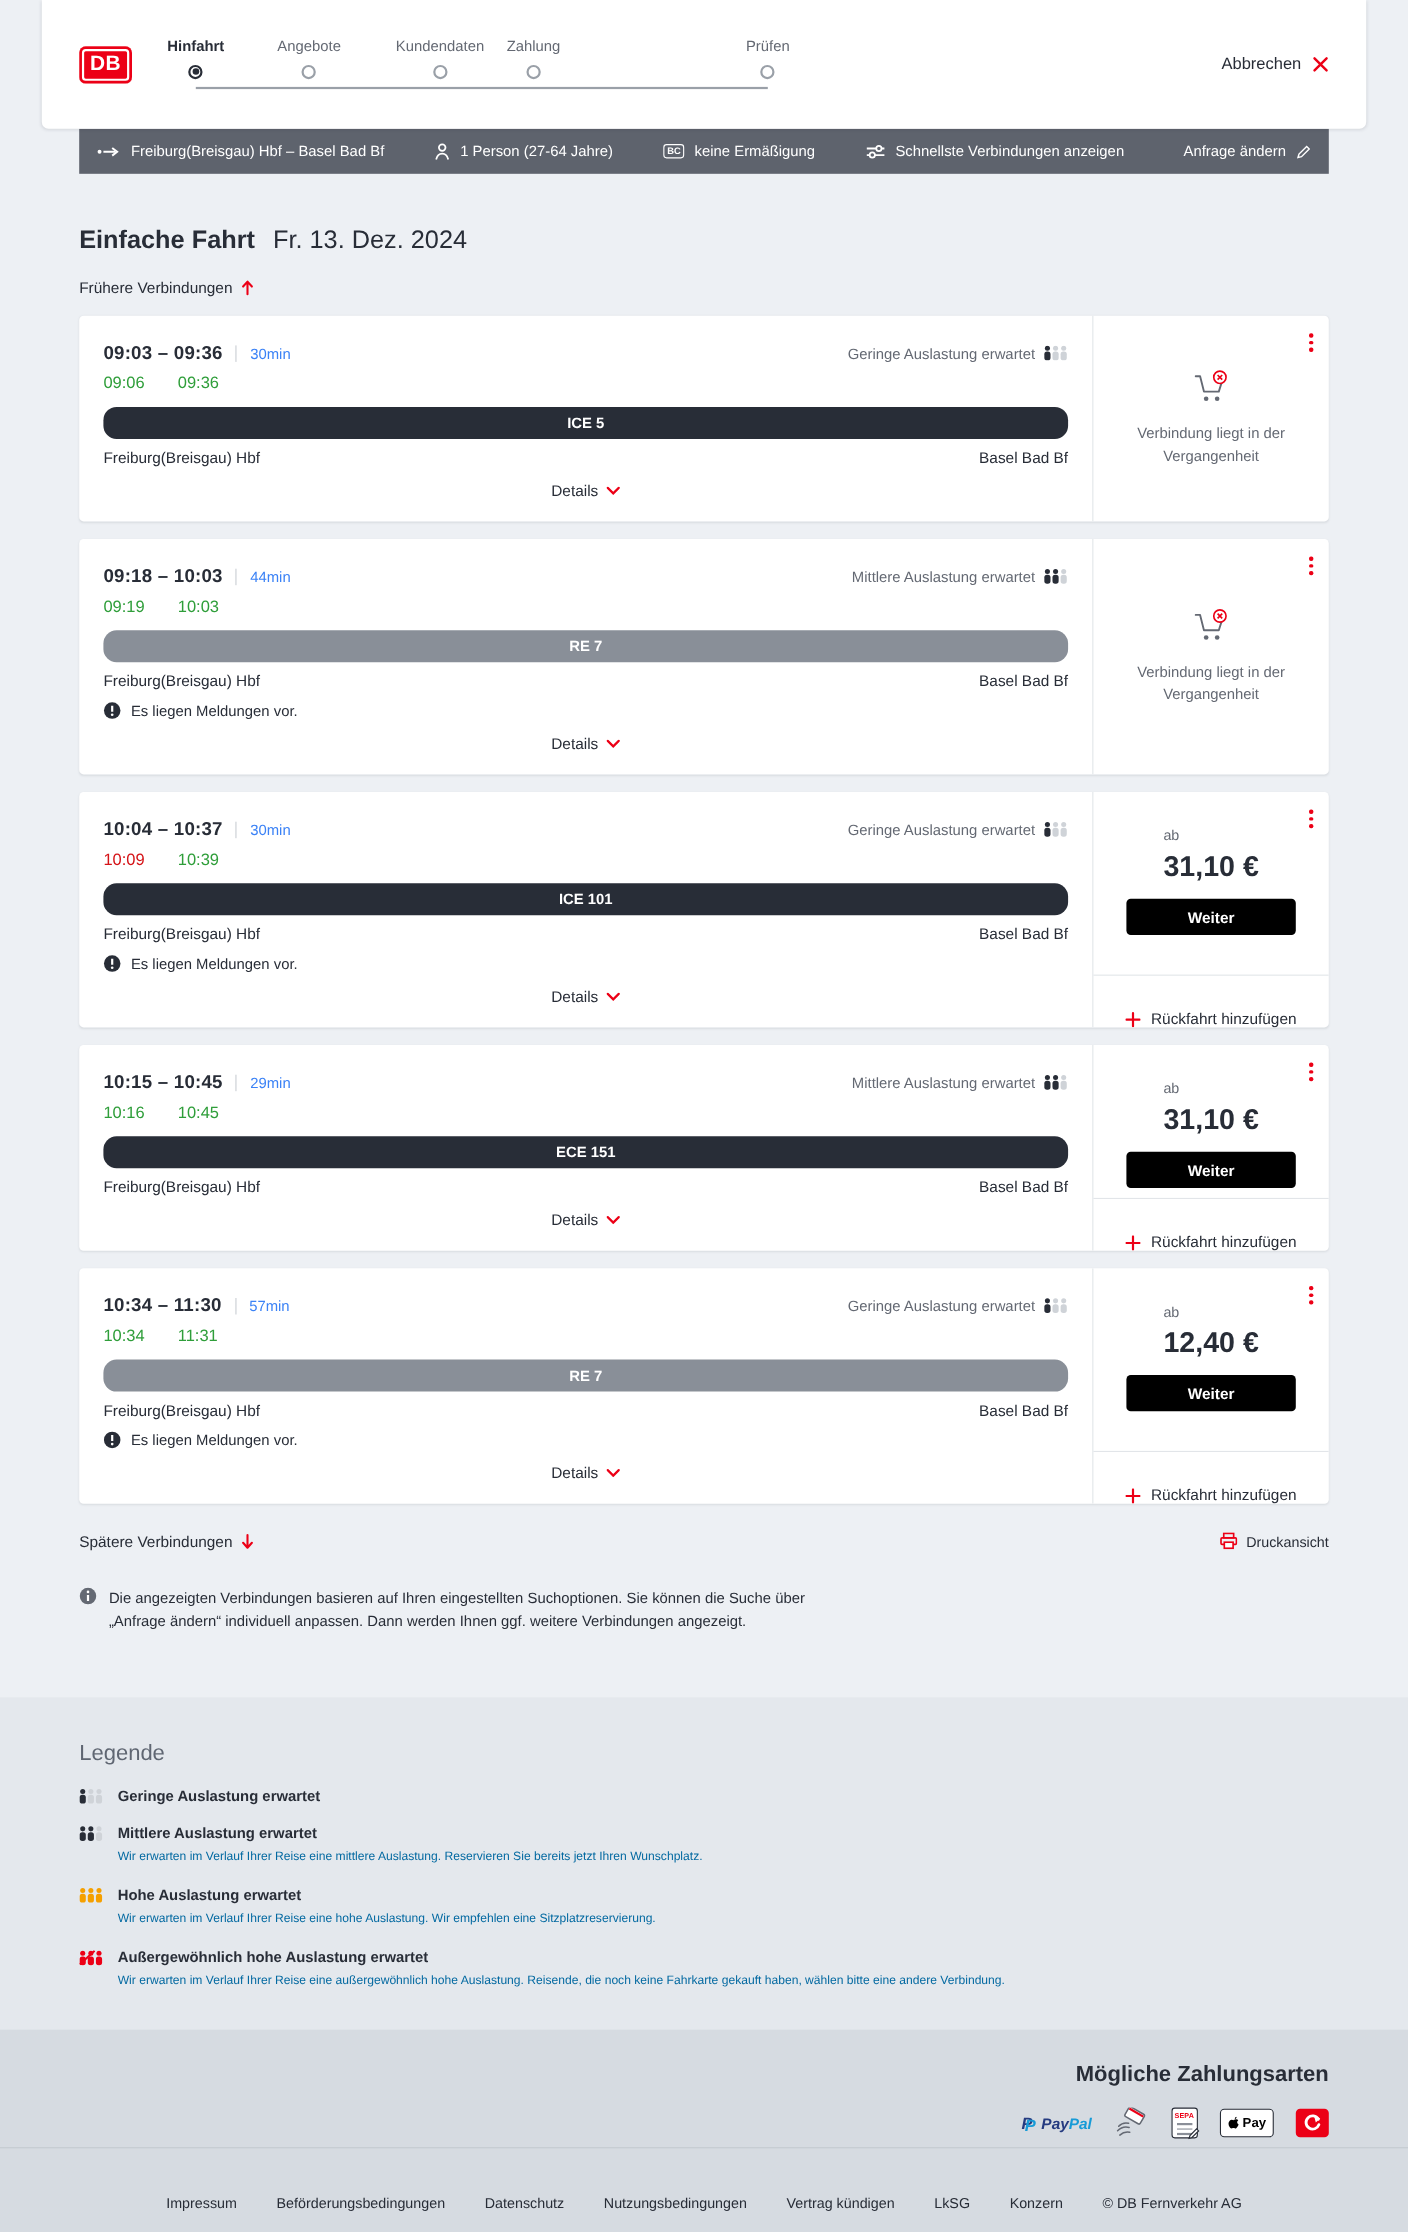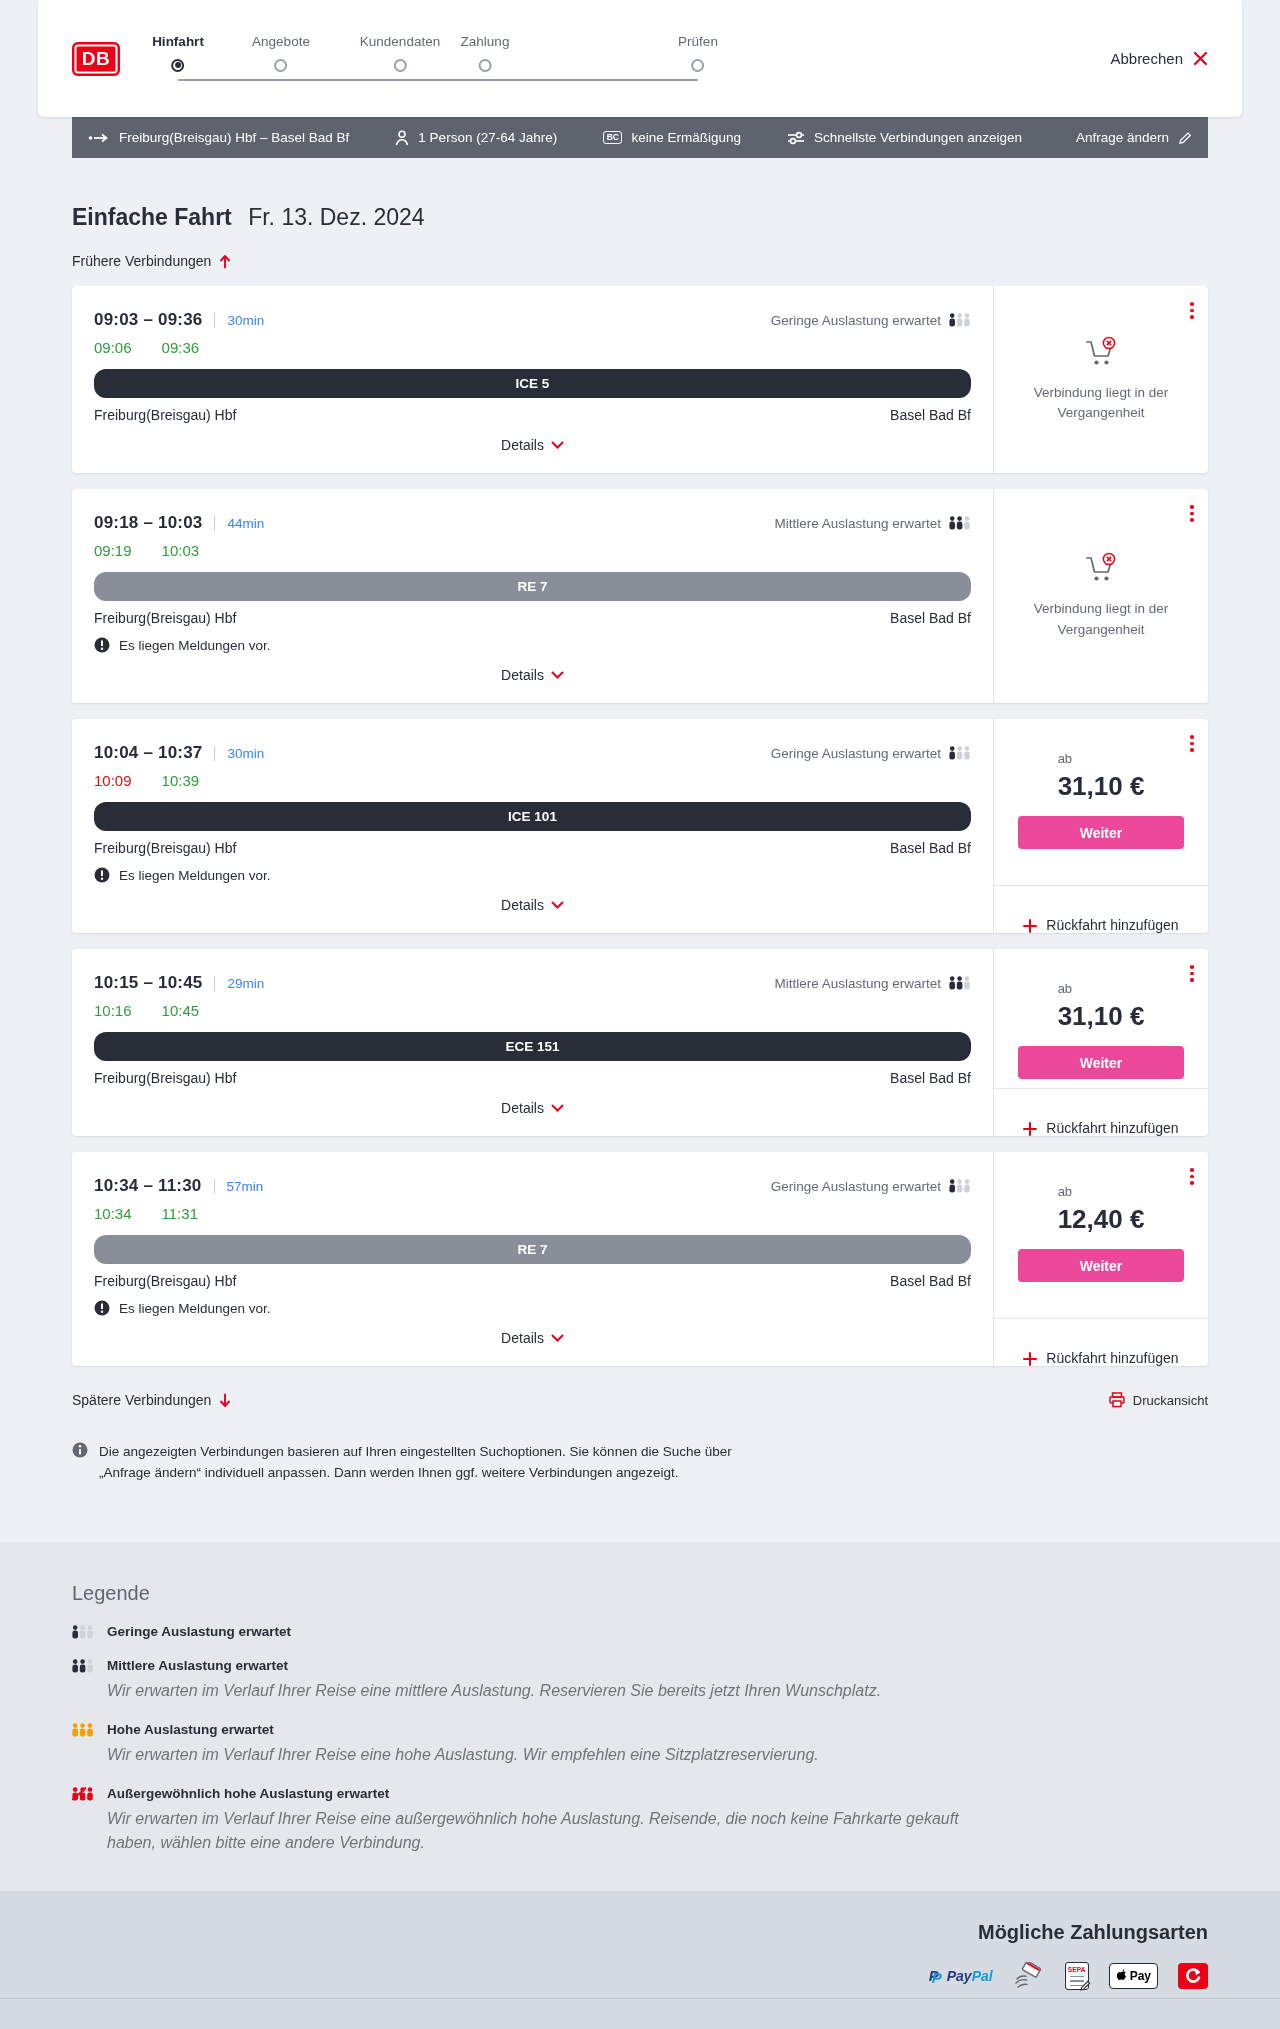--- a/index.html
+++ b/index.html
@@ -87,39 +87,39 @@
   .card-side { width: 214px; position: relative; display: flex; flex-direction: column; }
   .kebab { position: absolute; top: 13px; right: 11px; display: flex; flex-direction: column; gap: 3px; padding: 3px; cursor: pointer; background: none; border: none; }
   .kebab i { width: 3.6px; height: 3.6px; border-radius: 50%; background: #ec0016; }
   .past-wrap { margin: auto; text-align: center; padding: 18px 16px; }
   .past-text { margin-top: 10px; color: #646973; font-size: 13.5px; line-height: 1.5; }
   .price-area { flex: 1; display: flex; flex-direction: column; align-items: center; padding-top: 32px; }
   .price-line { display: flex; align-items: baseline; gap: 5px; flex-direction: column; }
   .price-ab { font-size: 13px; color: #646973; }
   .price-val { font-size: 26px; font-weight: bold; }
   .weiter-btn {
-    margin-top: 14px; width: 166px; height: 33px; background: #ec4899; color: #fff;
+    margin-top: 14px; width: 154px; height: 33px; background: #000000; color: #fff;
     border: none; border-radius: 4px; font-size: 14px; font-weight: bold;
     font-family: inherit; cursor: pointer;
   }
   .return-area {
     border-top: 1px solid #e2e5e9; height: 48px; display: flex; align-items: flex-end;
     justify-content: center; gap: 9px; font-size: 14px; cursor: pointer; background: none; width: 100%; border-left: none; border-right: none; border-bottom: none; font-family: inherit; color: #282d37;
   }
   
   .later-row { margin-top: 26px; display: flex; justify-content: space-between; align-items: center; }
   .print-link { display: flex; align-items: center; gap: 8px; font-size: 13px; cursor: pointer; }
   .info-row { margin-top: 34px; display: flex; gap: 11px; max-width: 660px; font-size: 13.5px; line-height: 1.55; }
   
   .legend-section { background: #e4e8ed; padding: 40px 72px 36px; }
   .legend-title { font-size: 20px; font-weight: normal; color: #5f6672; }
   .legend-item { margin-top: 19px; display: flex; gap: 13px; }
   .legend-item .licon { margin-top: 1px; }
   .legend-label { font-size: 13.5px; font-weight: bold; }
-  .legend-desc { margin-top: 6px; font-size: 16px; color: #737373; line-height: 1.5; max-width: 860px; font-style: italic; }
+  .legend-desc { margin-top: 6px; font-size: 11px; color: #0369a1; line-height: 1.5; max-width: 860px; }
   
   .pay-section { background: #d6dbe1; padding: 30px 72px 8px; }
   .pay-title { text-align: right; font-size: 20px; font-weight: bold; }
   .pay-icons { margin-top: 18px; display: flex; justify-content: flex-end; align-items: center; gap: 20px; }
   .pay-badge { background: #fff; border: 1.5px solid #282d37; border-radius: 4px; height: 26px; display: flex; align-items: center; justify-content: center; padding: 0 6px; gap: 3px; }
   .applepay-label { font-size: 12px; font-weight: bold; color: #000; }
   .sepa-doc { width: 24px; height: 28px; background: #fff; border: 1.5px solid #282d37; border-radius: 3px; position: relative; display: flex; flex-direction: column; align-items: center; padding-top: 3px; }
   .sepa-label { font-size: 6.5px; font-weight: bold; color: #ec0016; letter-spacing: .2px; }
   .sepa-doc i { display: block; width: 14px; height: 1.5px; background: #8a8f98; margin-top: 3px; }
   .sepa-pen { position: absolute; right: -4px; bottom: -2px; }

